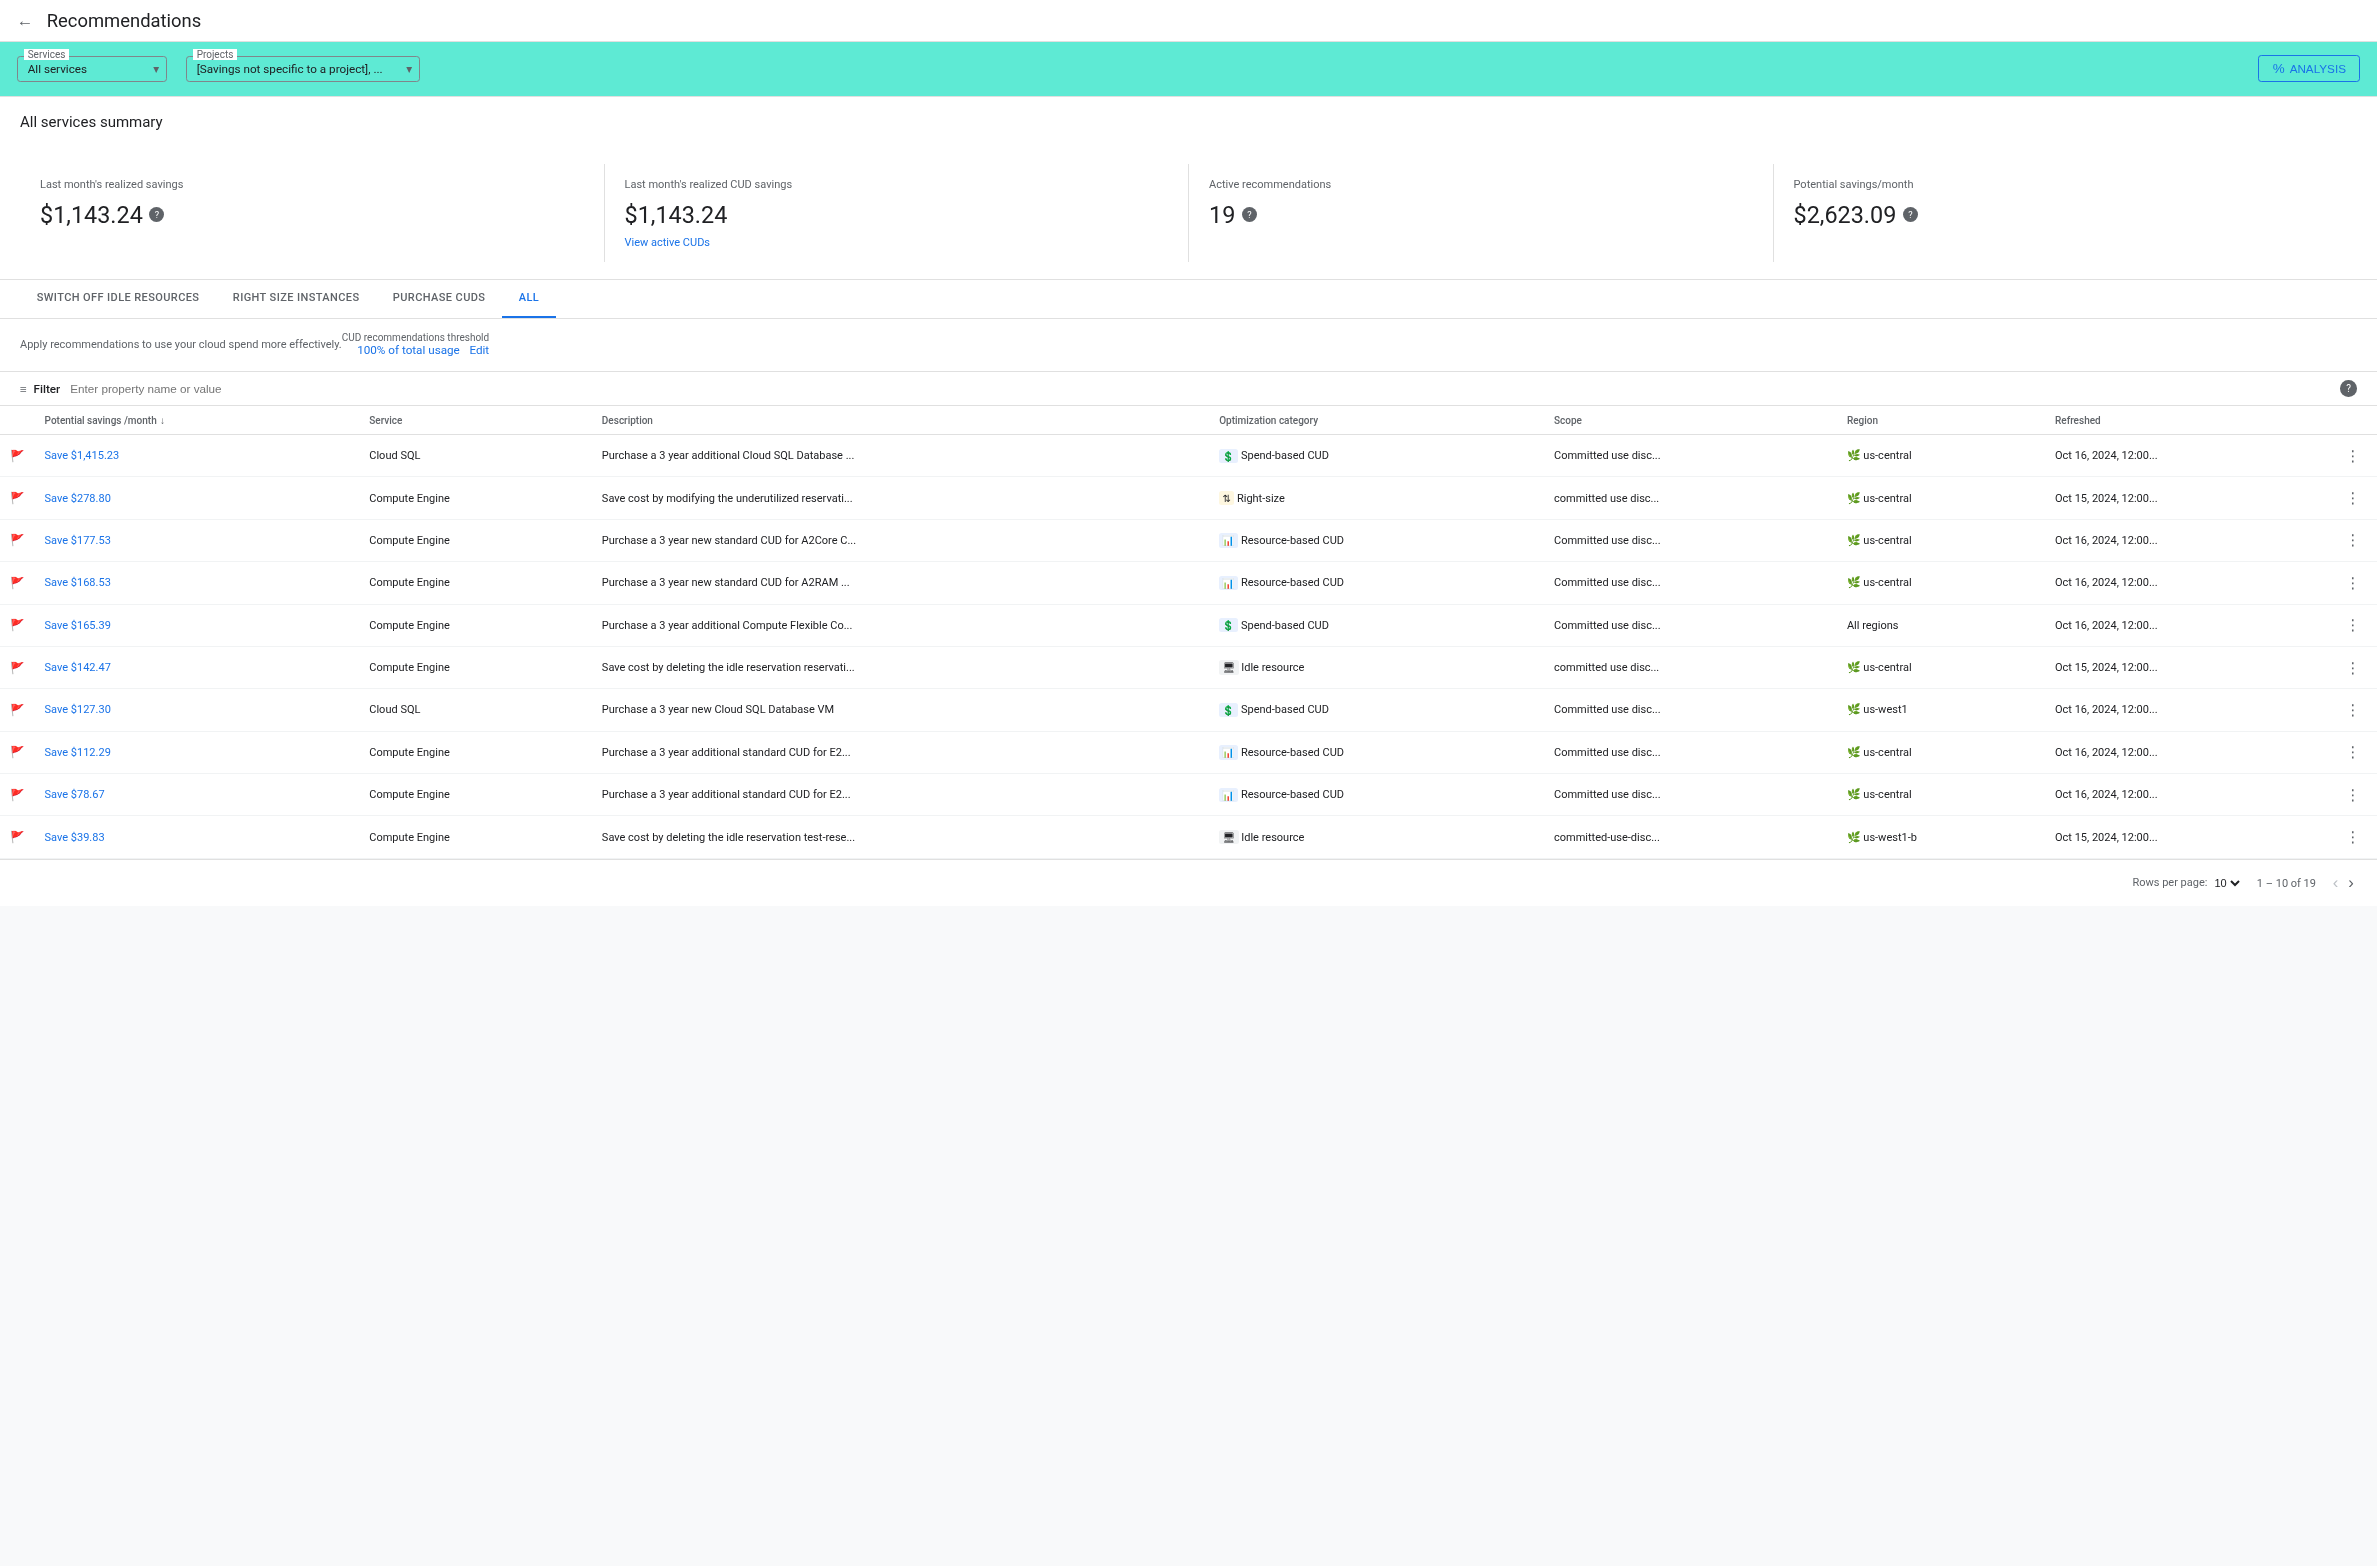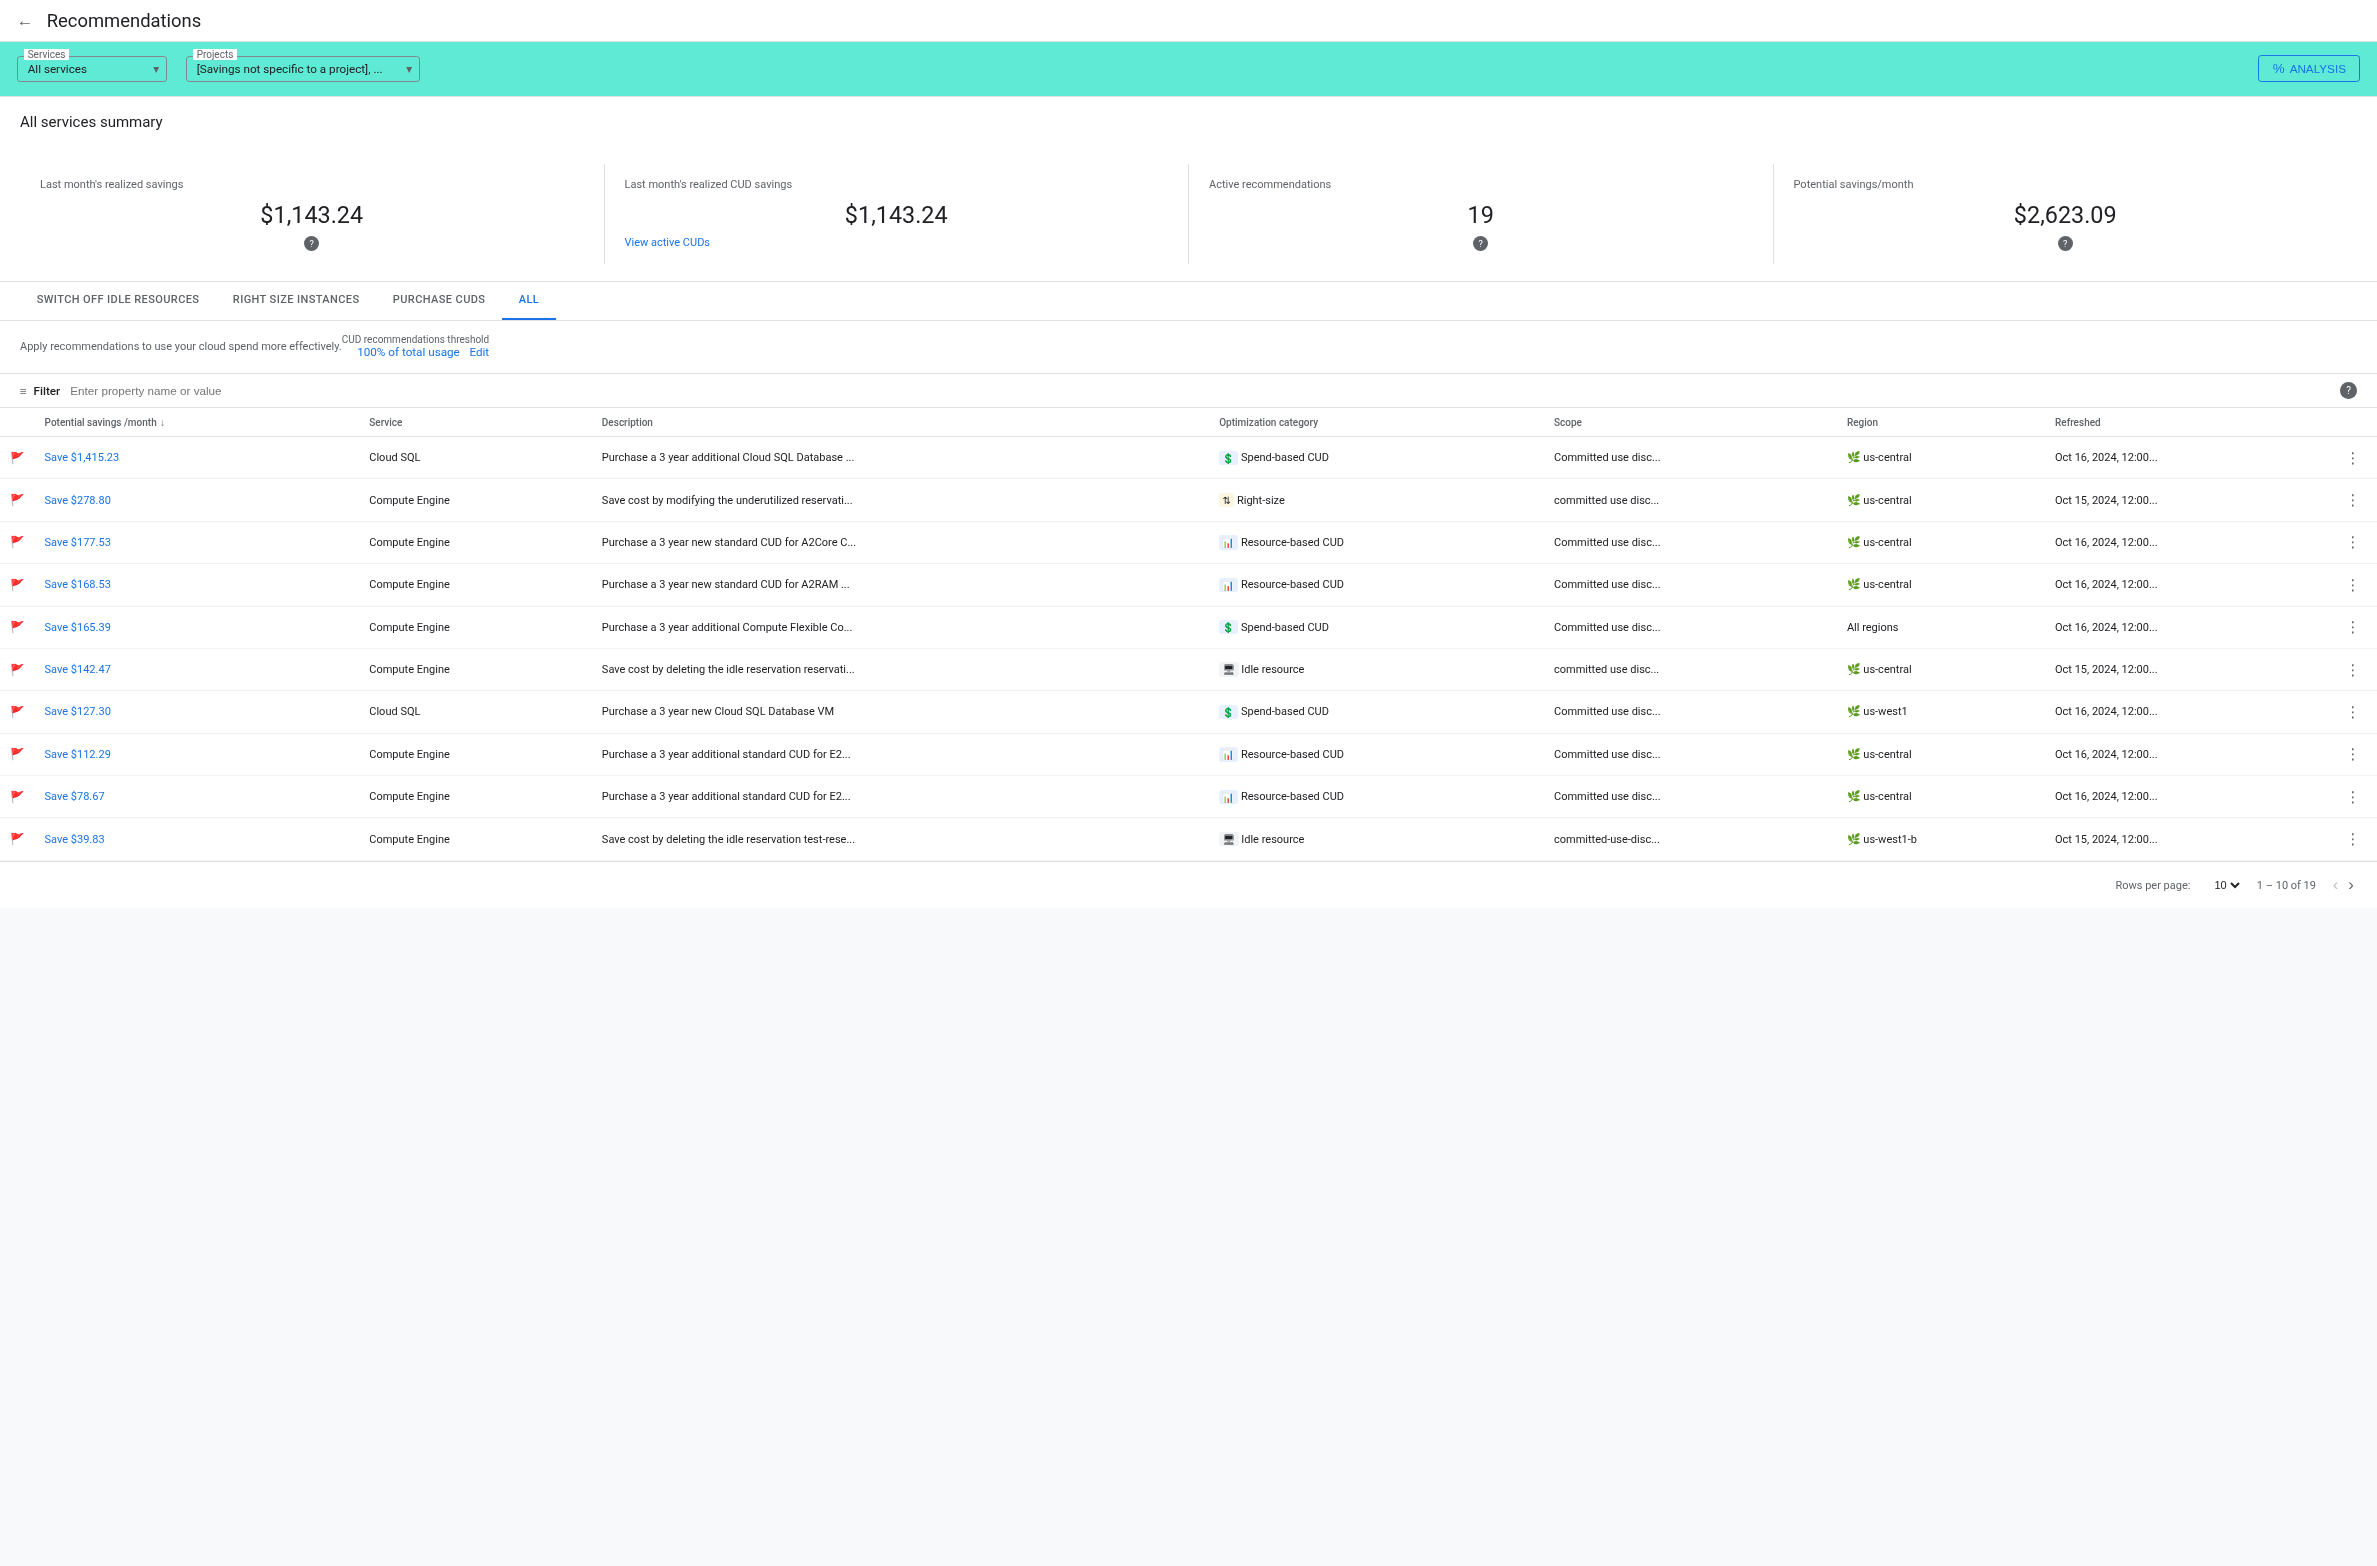--- a/index.html
+++ b/index.html
@@ -19,21 +19,21 @@
     .analysis-btn { margin-left: auto; display: flex; align-items: center; gap: 5px; color: #1a73e8; border: 0.8px solid #1a73e8; border-radius: 3.3px; padding: 5px 13.4px; cursor: pointer; background: none; font-size: 11.7px; font-weight: 500; }
     .analysis-icon { font-size: 13.4px; }
     
     
     .summary-section { background: #fff; margin: 0; padding: 16.7px 20px; border-bottom: 0.8px solid #e0e0e0; }
     .summary-title { font-size: 15px; font-weight: 400; margin-bottom: 33px; }
     .summary-cards { display: flex; }
     .summary-card { flex: 1; padding: 13.4px 20px; border-right: 0.8px solid #e0e0e0; }
     .summary-card:last-child { border-right: none; }
     .card-label { font-size: 11px; color: #5f6368; margin-bottom: 10px; }
-    .card-value { font-size: 23.4px; font-weight: 400; color: #202124; display: flex; align-items: center; gap: 6.7px; flex-direction: column; }
+    .card-value { font-size: 23.4px; font-weight: 400; color: #202124; display: flex; align-items: center; gap: 6.7px; }
     .info-icon { width: 15px; height: 15px; border-radius: 50%; background: #5f6368; color: white; font-size: 9.2px; display: inline-flex; align-items: center; justify-content: center; cursor: pointer; }
     .cud-link { color: #1a73e8; font-size: 11px; text-decoration: none; margin-top: 6.7px; display: block; cursor: pointer; }
     
     
     .tabs-section { background: #fff; border-bottom: 0.8px solid #e0e0e0; }
     .tabs { display: flex; padding: 0 20px; }
     .tab { padding: 11.7px 16.7px; font-size: 11px; font-weight: 500; color: #5f6368; cursor: pointer; border-bottom: 2.5px solid transparent; letter-spacing: 0.4px; text-transform: uppercase; }
     .tab.active { color: #1a73e8; border-bottom-color: #1a73e8; }
     
     
@@ -57,21 +57,21 @@
     .data-table { width: 100%; border-collapse: collapse; }
     .data-table th { font-size: 10px; font-weight: 500; color: #5f6368; text-align: left; padding: 8.4px 10px; border-bottom: 0.8px solid #e0e0e0; white-space: nowrap; }
     .data-table td { font-size: 11px; color: #202124; padding: 8.4px 10px; border-bottom: 0.8px solid #f1f3f4; vertical-align: middle; }
     .save-link { color: #1a73e8; text-decoration: none; cursor: pointer; }
     .flag-icon { color: #fbbc04; font-size: 11.7px; }
     .sort-icon { margin-left: 3.3px; color: #5f6368; font-size: 10px; }
     .more-btn { color: #5f6368; cursor: pointer; font-size: 15px; background: none; border: none; padding: 3.3px 6.7px; }
     
     
     .pagination { display: flex; align-items: center; justify-content: flex-end; padding: 10px 20px; gap: 13.4px; border-top: 0.8px solid #e0e0e0; }
-    .rows-per-page { display: flex; align-items: center; gap: 20px; font-size: 11px; color: #5f6368; }
+    .rows-per-page { display: flex; gap: 3px; font-size: 11px; color: #5f6368; }
     .rows-select { border: none; font-size: 11px; color: #202124; background: transparent; cursor: pointer; }
     .page-info { font-size: 11px; color: #5f6368; }
     .page-nav { display: flex; gap: 3.3px; }
     .nav-btn { background: none; border: none; color: #5f6368; cursor: pointer; font-size: 16.7px; padding: 3.3px; }
     .nav-btn.disabled { color: #bdc1c6; cursor: default; }
 
     .th-savings { display: flex; align-items: center; }
   </style>
 </head>
 <body>

